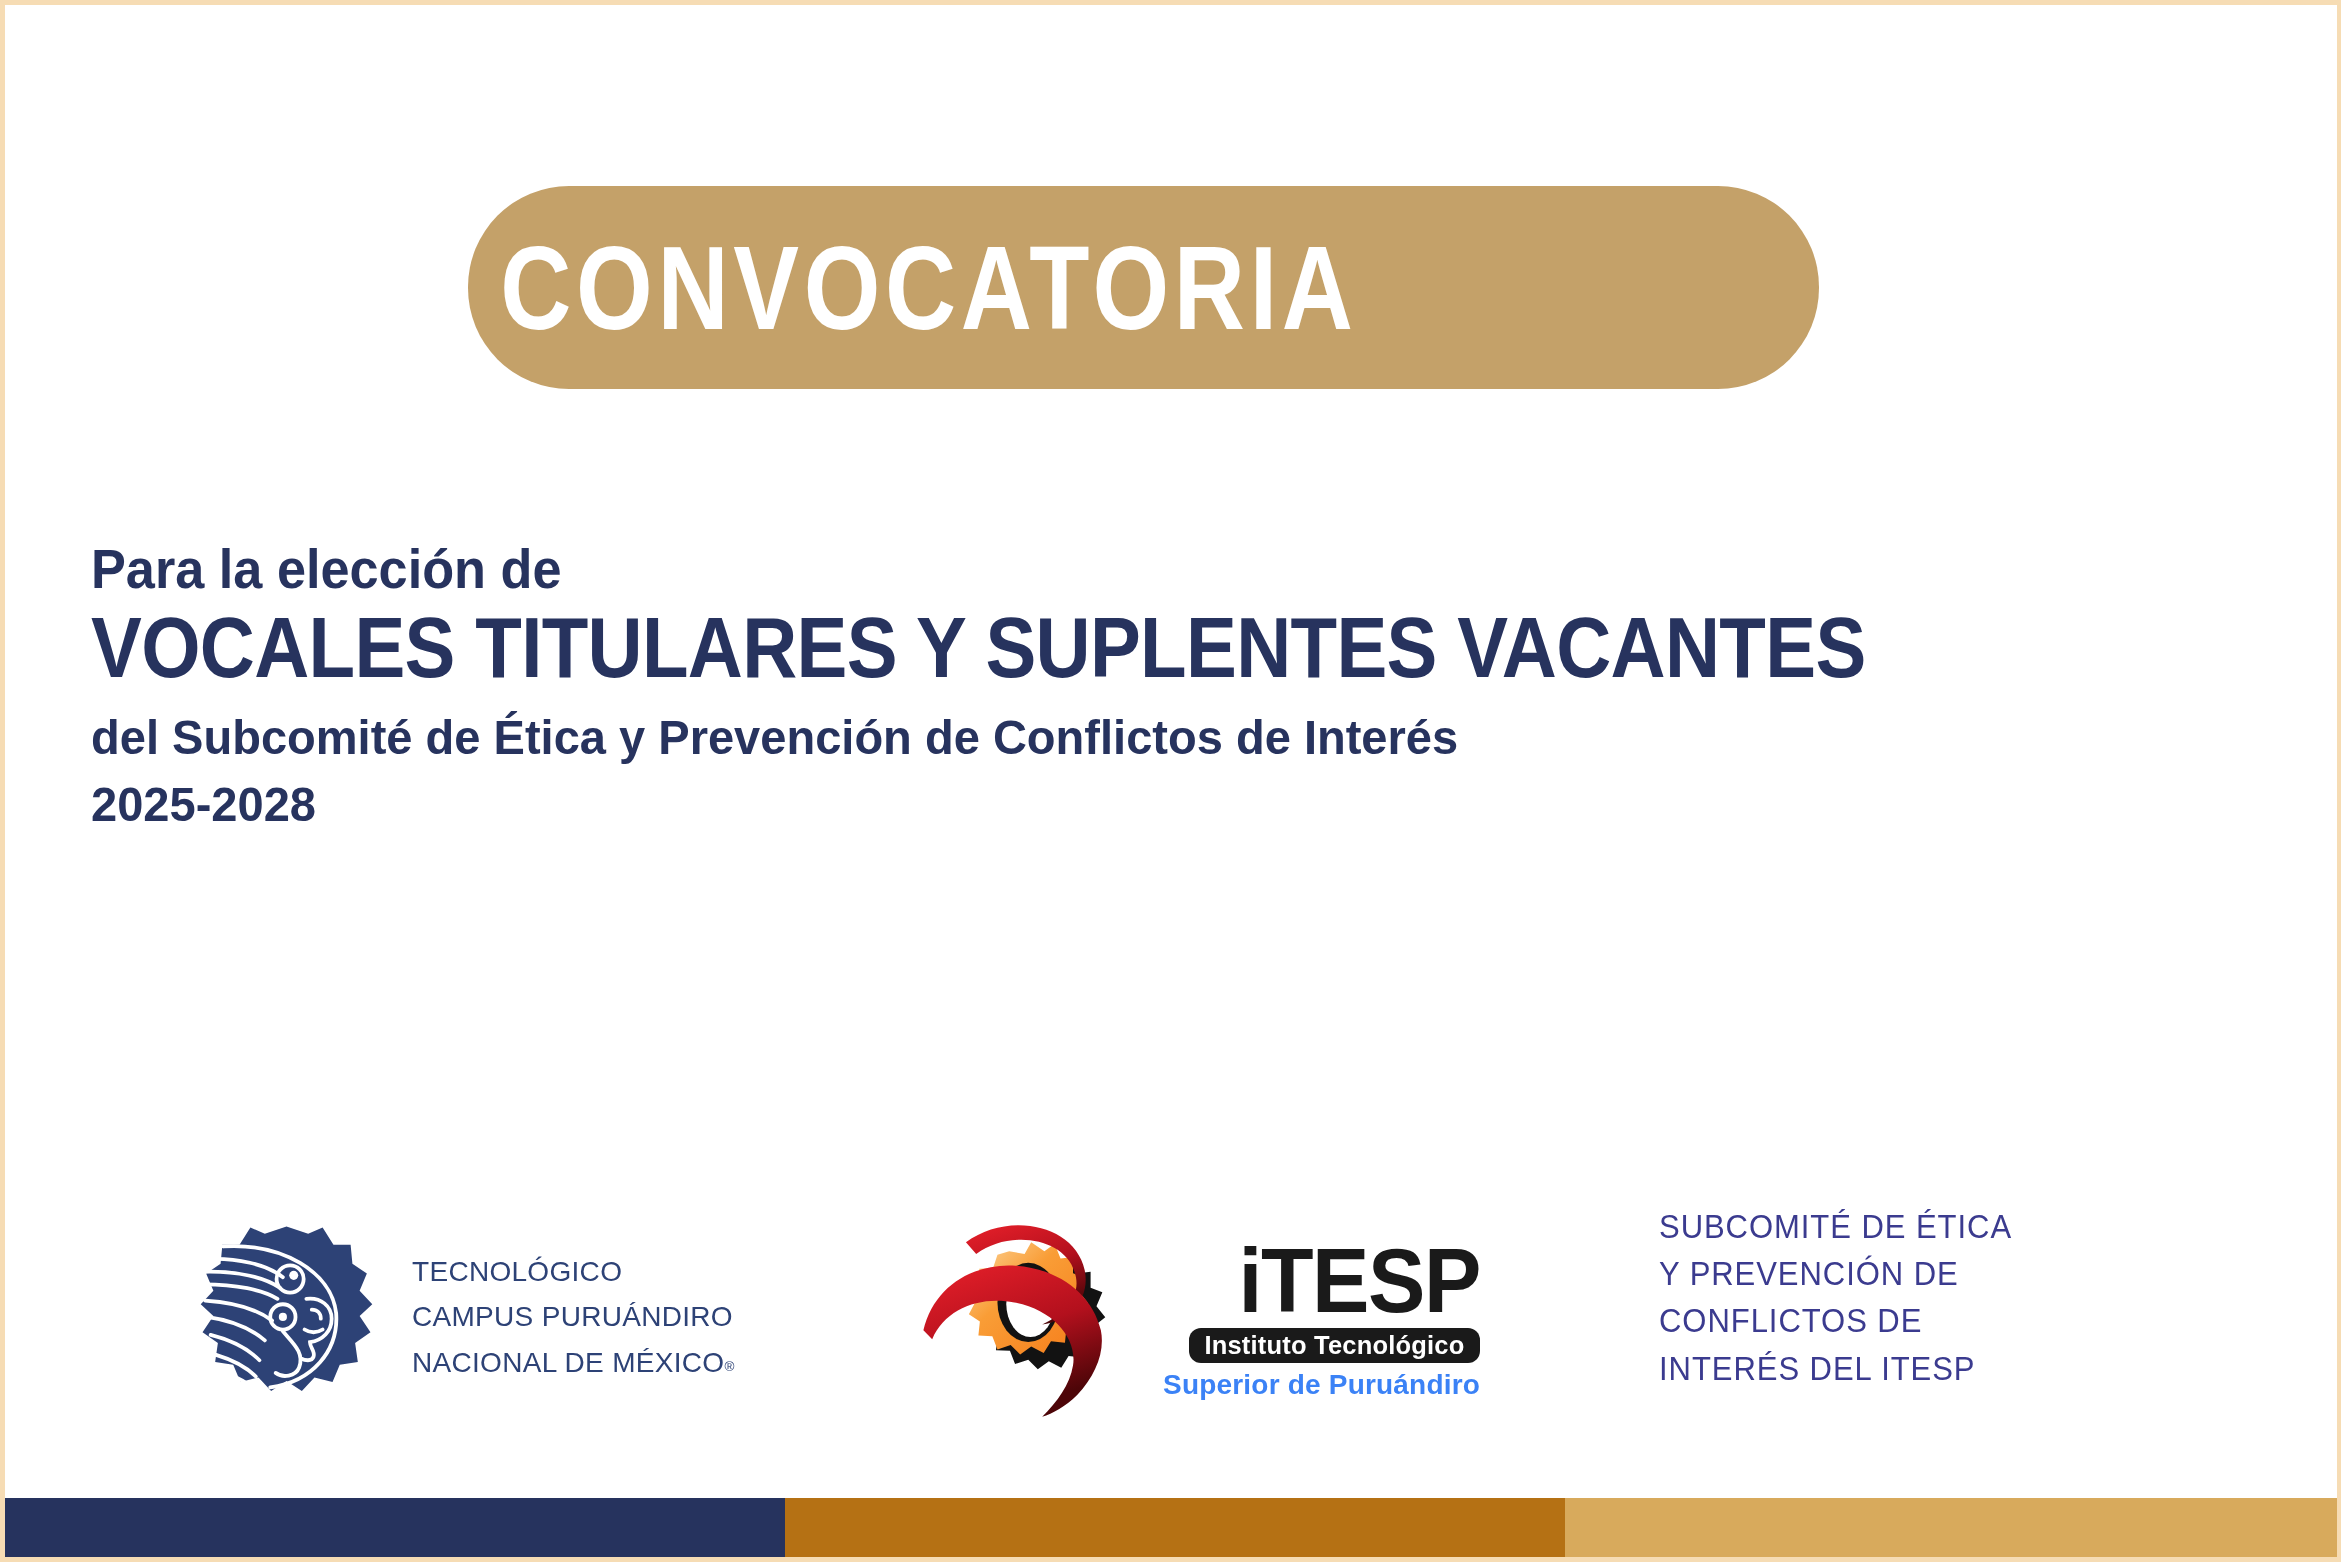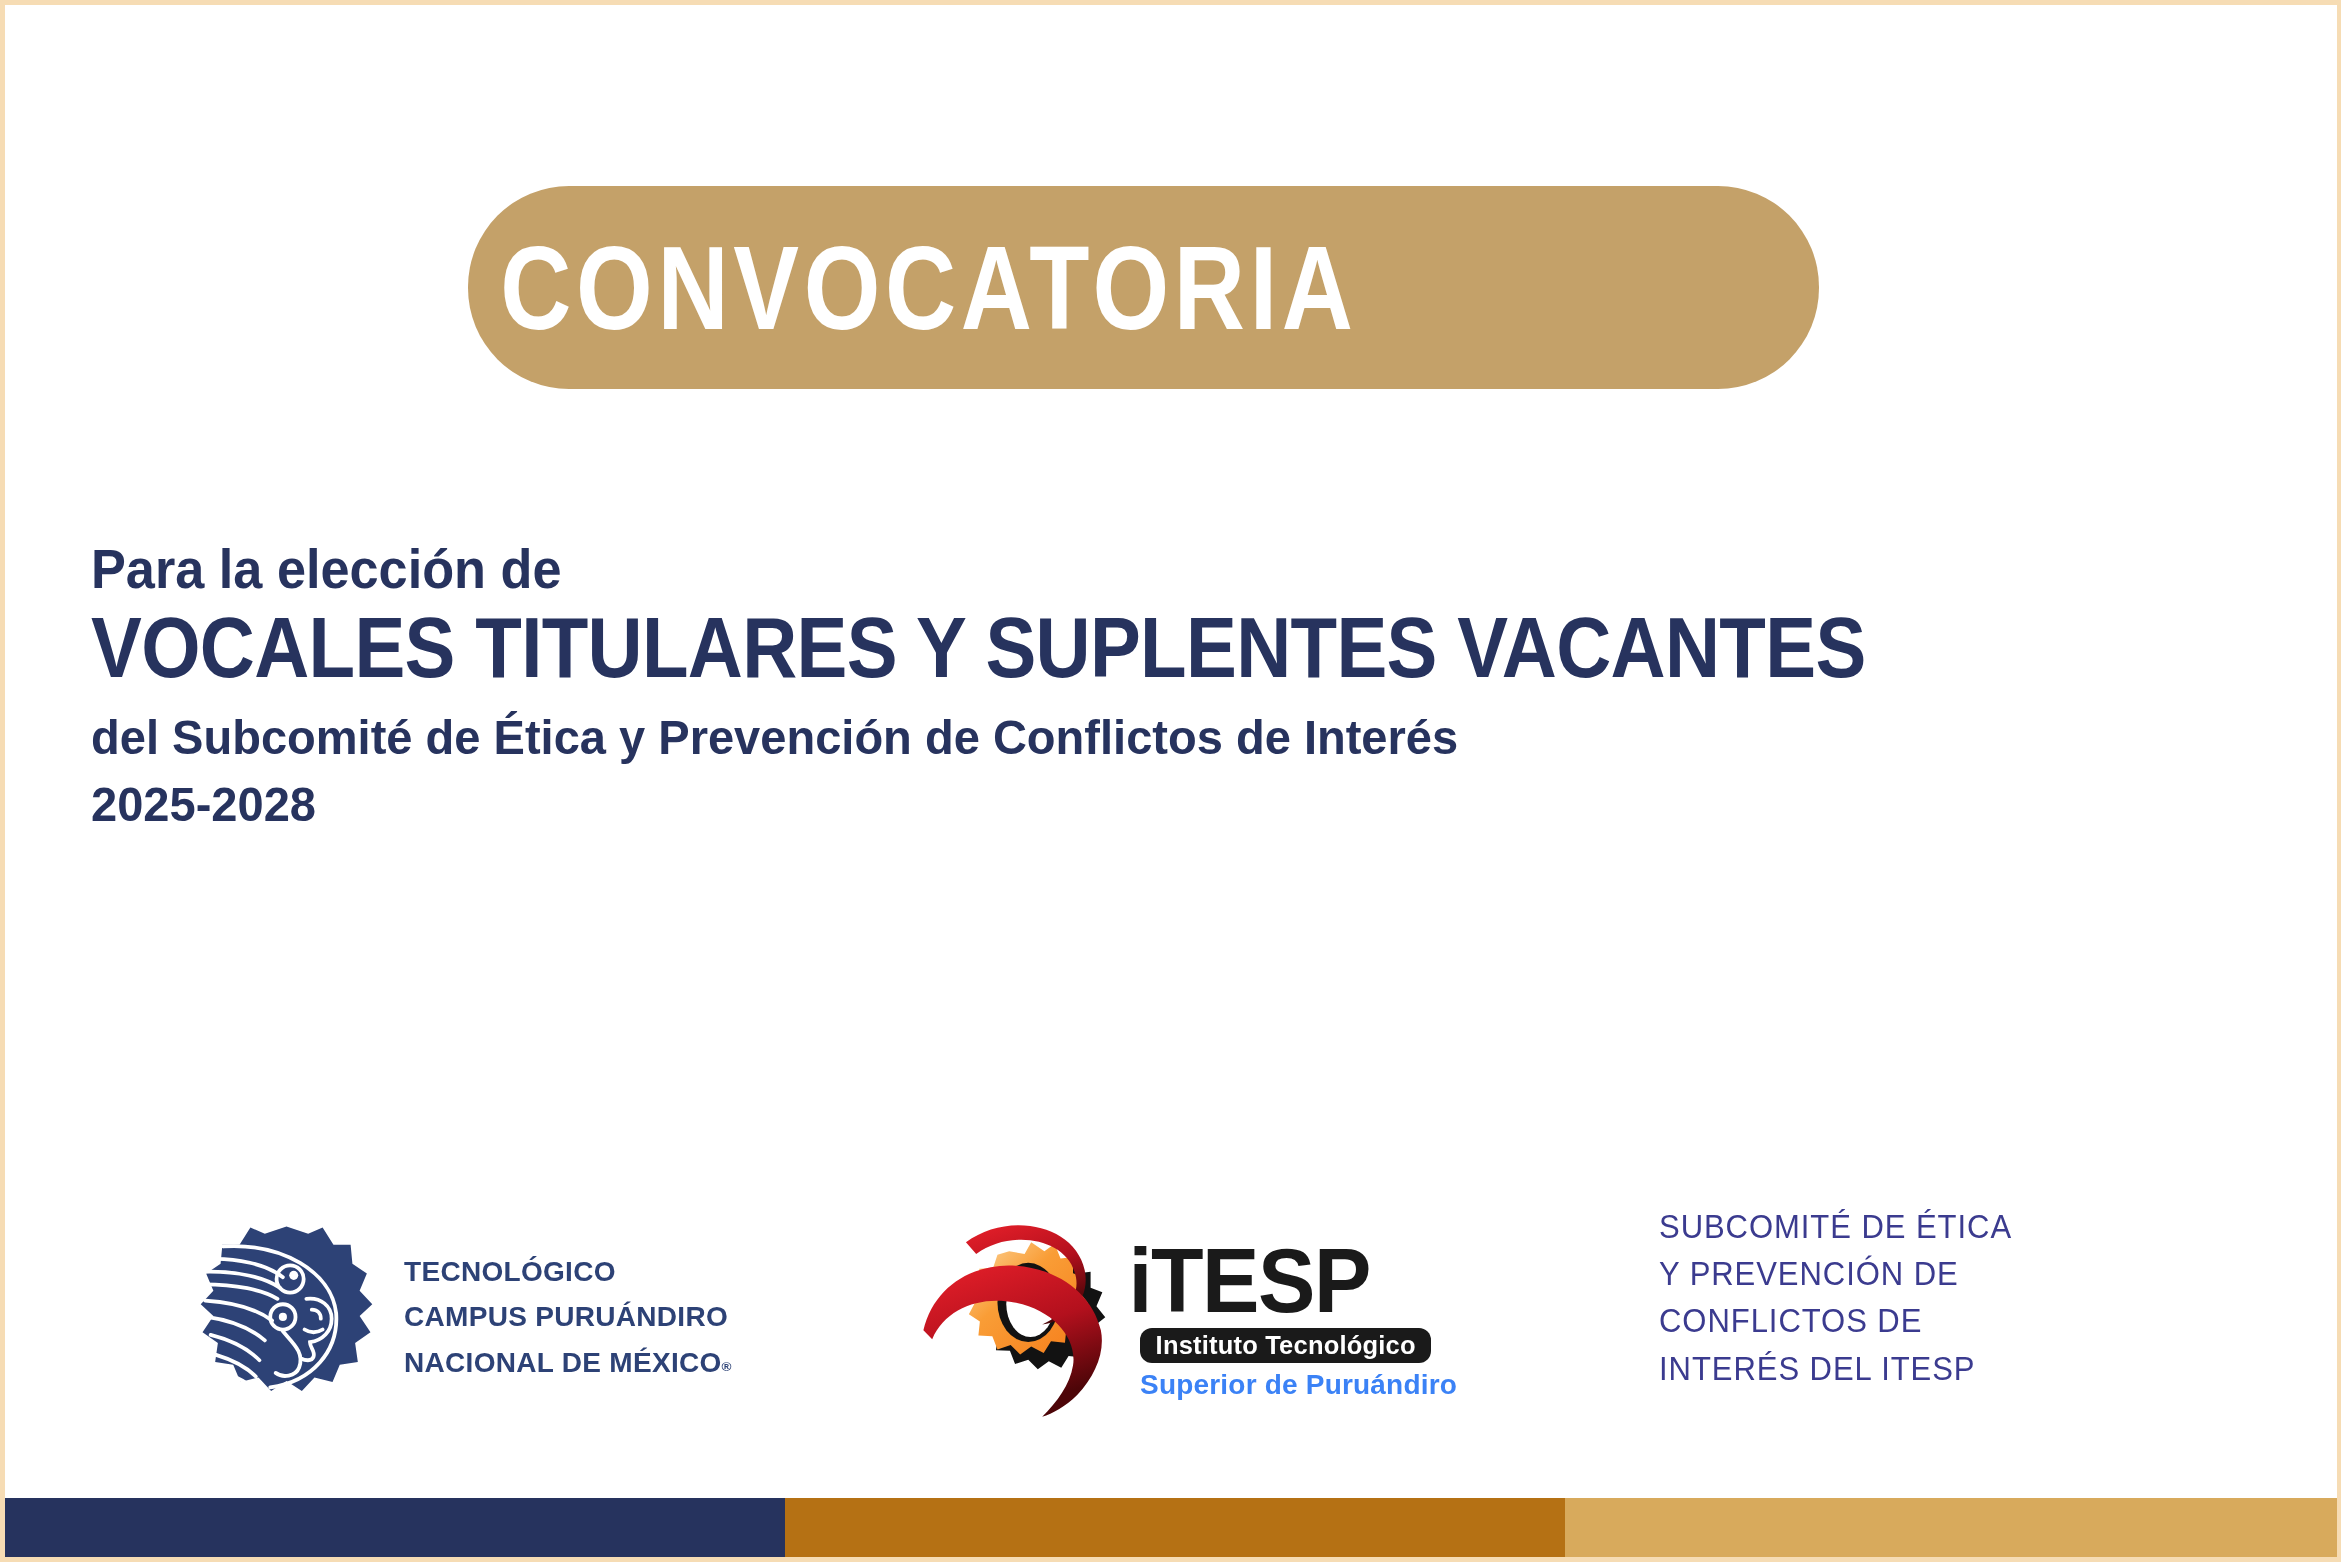--- a/index.html
+++ b/index.html
@@ -108,40 +108,40 @@
     position: absolute;
     display: flex;
     align-items: center;
   }
   .logo-tecnm { left: 191px;  top: 20px; }
   .logo-itesp { left: 914px; top: 10px; }
   .logo-sepci { left: 1637px; top: 0px;  }
 
   
   .tecnm-text {
-    margin-left: 27px;
+    margin-left: 35px;
     color: #2d4276;
     font-family: "Liberation Sans Narrow", "Liberation Sans", sans-serif;
-    font-weight: 700;
+    font-weight: 400;
     font-size: 28px;
     line-height: 1.62;
     letter-spacing: 0.3px;
     white-space: nowrap;
   }
   .tecnm-text .reg {
     font-size: 13.5px;
     vertical-align: 1.4px;
   }
 
   
   .itesp-text {
-    margin-left: 1px;
+    margin-left: 24px;
     display: flex;
     flex-direction: column;
-    align-items: flex-start;
+    align-items: flex-end;
   }
   .itesp-mark {
     font-family: "Liberation Sans Narrow", "Liberation Sans", sans-serif;
     font-weight: 700;
     font-size: 82px;
     color: #1a1a1a;
     letter-spacing: -1.4px;
     line-height: 0.92;
     transform: scaleY(1.1) scaleX(1.05);
     transform-origin: right bottom;

